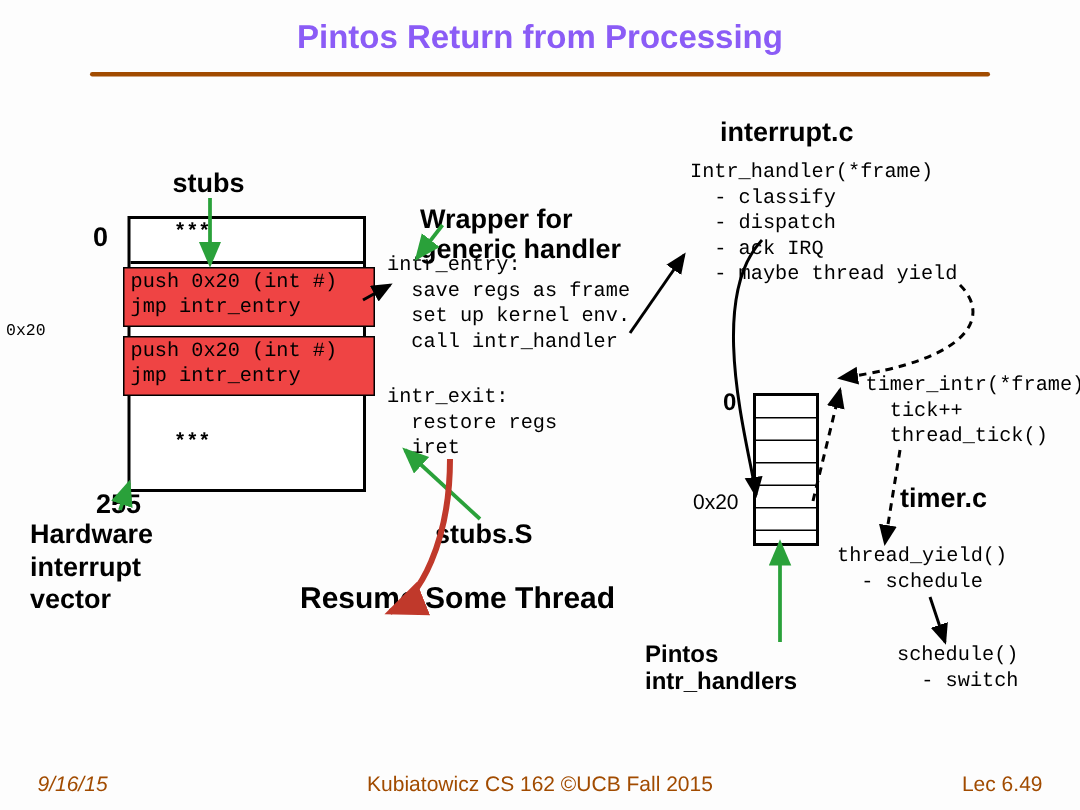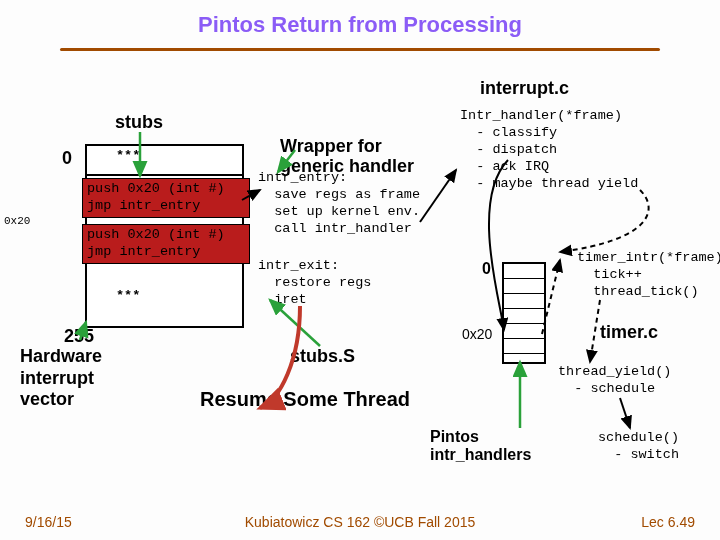--- a/index.html
+++ b/index.html
@@ -31,39 +31,39 @@
     height: 3px;
     background: #a14b00;
     border-radius: 2px;
   }
   .footer-left, .footer-mid, .footer-right {
     position: absolute;
     bottom: 10px;
     color: #a14b00;
     font-size: 14px;
   }
-  .footer-left { left: 25px; }
+  .footer-left { left: 25px; font-style: italic; }
   .footer-mid  { left: 50%; transform: translateX(-50%); }
   .footer-right{ right: 25px; }
 
   .abs { position: absolute; }
   .mono { font-family: "Courier New", monospace; font-size: 13.5px; line-height: 1.25; white-space: pre; }
   .label { font-weight: bold; }
 
   .vtable {
     border: 2px solid #000;
     background: #fff;
   }
   .vtable .sep {
     border-bottom: 2px solid #000;
   }
   .stubbox {
     border: 1.5px solid #000;
     padding: 2px 4px;
-    background: #b91c1c;
+    background: #ef4444;
   }
   .handlers-table {
     border: 2px solid #000;
     background: #fff;
     width: 40px;
   }
   .handlers-table .row { height: 14px; border-bottom: 1px solid #000; }
   .handlers-table .row:last-child { border-bottom: none; }
 
   svg.arrows {

